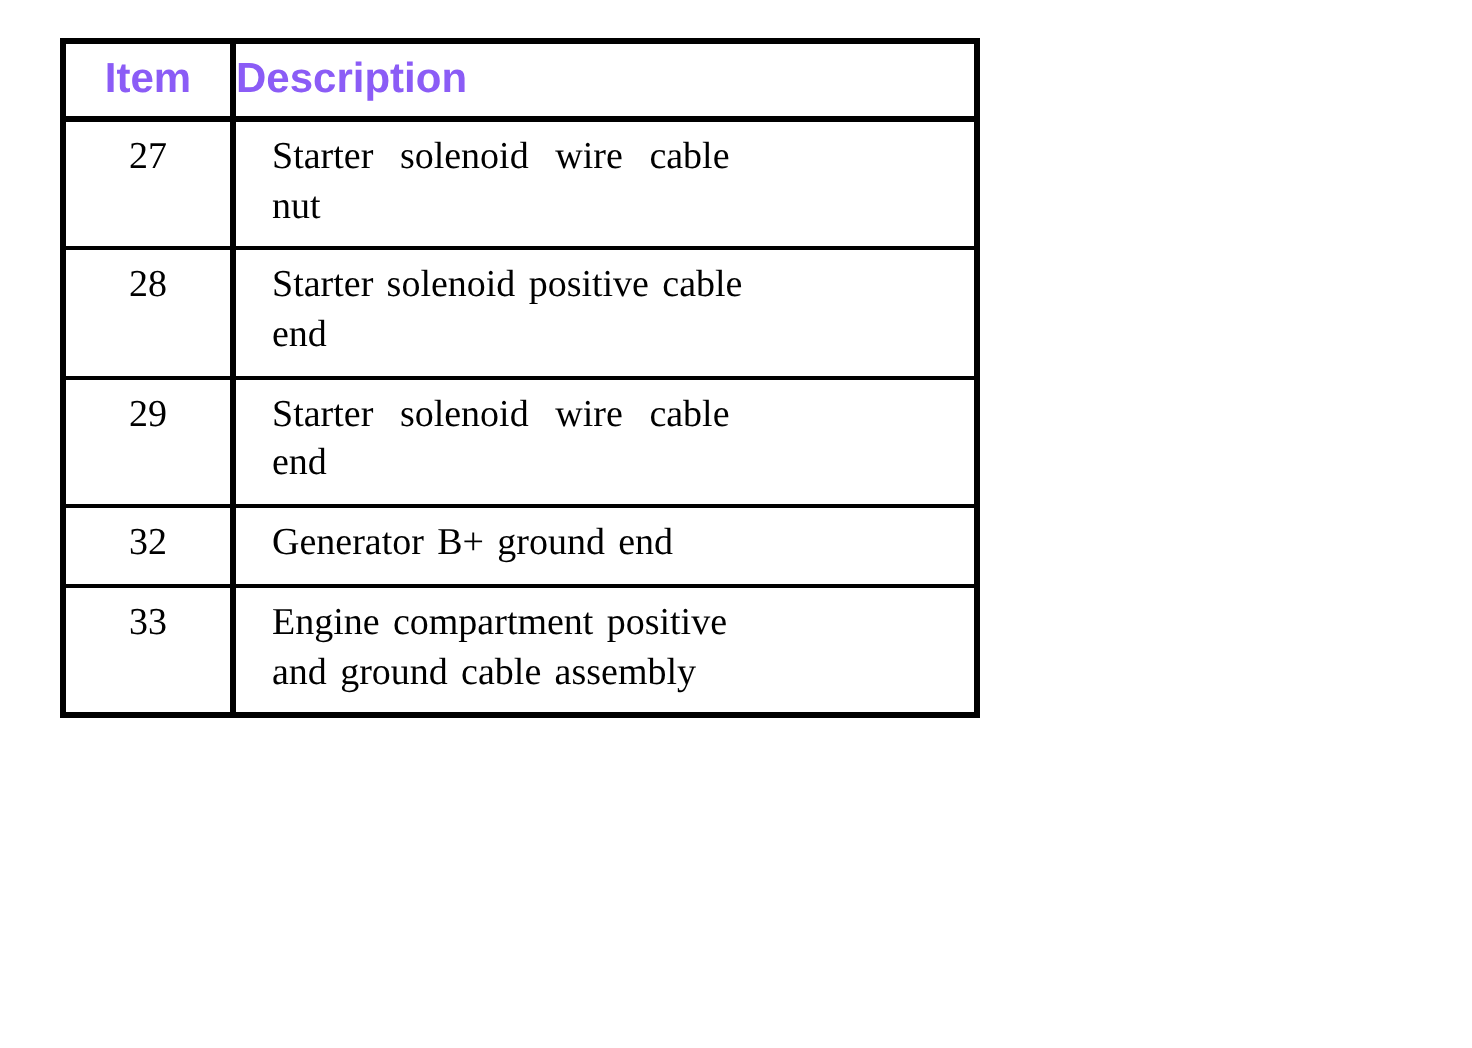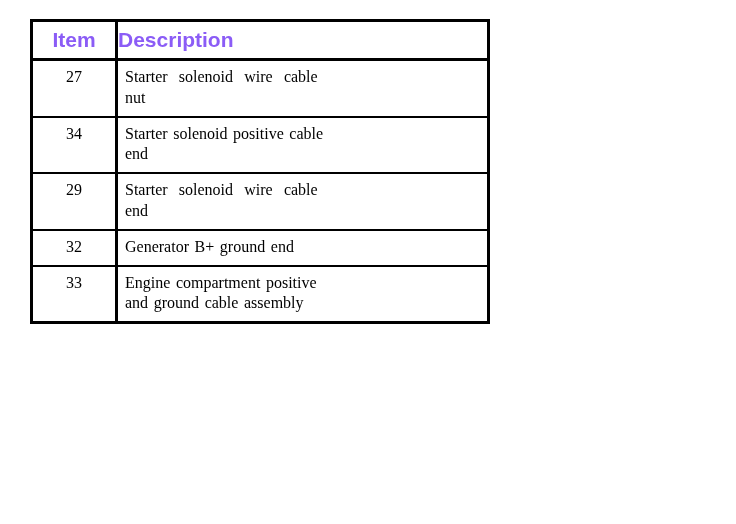--- a/index.html
+++ b/index.html
@@ -55,37 +55,37 @@
     padding-right: 0;
     border-right: 3px solid #000000;
   }
   .parts-table thead th.th-desc {
     padding-left: 0;
   }
 
   
   .parts-table tbody td {
     font-family: "Liberation Serif", serif;
-    font-size: 16px;
+    font-size: 19px;
     line-height: 1.30;
     color: #000000;
     vertical-align: top;
     border-top: 2px solid #000000;
     padding: 6px 0 7px 0;
   }
   .parts-table tbody tr:first-child td {
     border-top: none;
   }
   .parts-table tbody td.cell-item {
     text-align: center;
     border-right: 3px solid #000000;
   }
   .parts-table tbody td.cell-desc {
     text-align: left;
-    padding-left: 7px;
+    padding-left: 18px;
     padding-right: 8px;
     word-spacing: 0.10em;
   }
   .parts-table tbody td.cell-desc .line {
     display: block;
     white-space: pre;
   }
 </style>
 </head>
 <body>
@@ -109,21 +109,21 @@
 
       <tr>
         <td class="cell-item">27</td>
         <td class="cell-desc">
           <span class="line">Starter  solenoid  wire  cable</span>
           <span class="line">nut</span>
         </td>
       </tr>
 
       <tr>
-        <td class="cell-item">34</td>
+        <td class="cell-item">28</td>
         <td class="cell-desc">
           <span class="line">Starter solenoid positive cable</span>
           <span class="line">end</span>
         </td>
       </tr>
 
       <tr>
         <td class="cell-item">29</td>
         <td class="cell-desc">
           <span class="line">Starter  solenoid  wire  cable</span>

